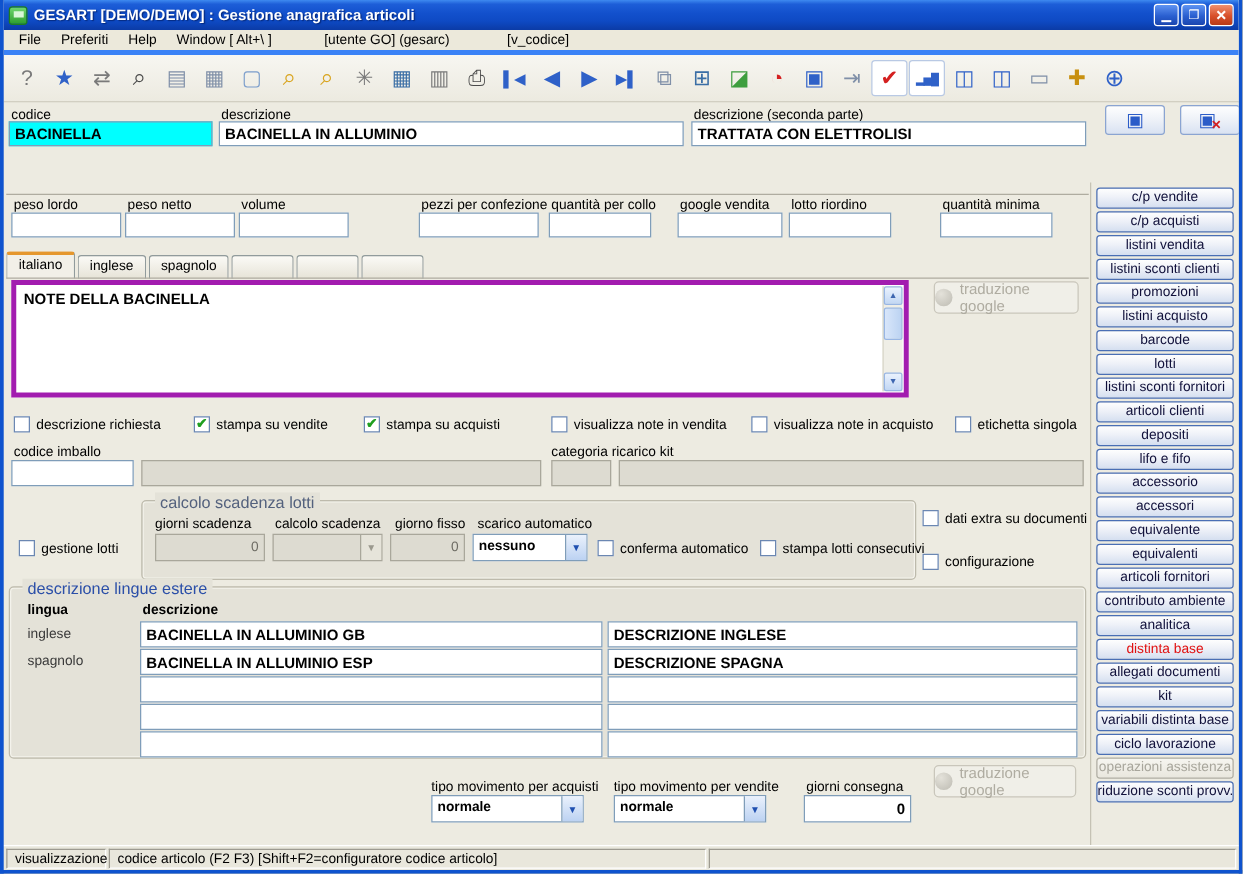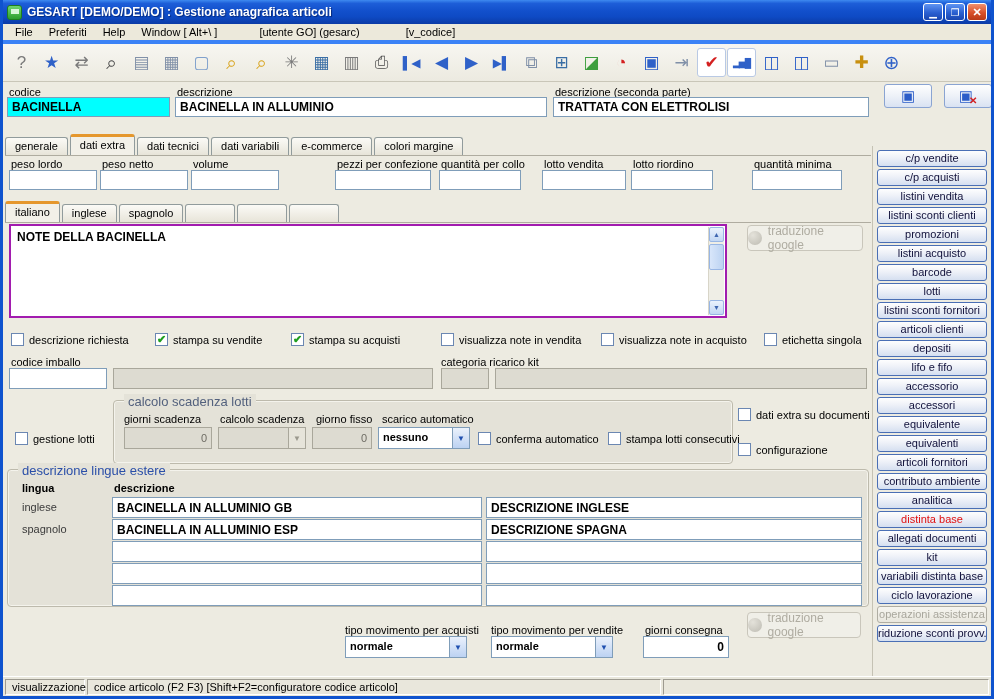--- a/index.html
+++ b/index.html
@@ -74,21 +74,21 @@
   .select.dis2 { background:#DDDBD1; border-color:#A9A79B; }
   .select.dis2 .sel-val { font-weight:normal; color:#8B897F; }
   .select.dis2 .sel-btn { background:#E6E4DA; color:#9B998E; border-color:#A9A79B; }
 
   
   .group { position:absolute; border:1px solid #BDBAAC; border-radius:4px; background:#E4E2D8; box-shadow:inset 0 0 0 1px #F4F3EC; }
   .group .legend { position:absolute; top:-7px; left:10px; background:#E4E2D8; padding:0 4px; font-size:13px; }
   .leg-blue { color:#2B4FA8; } .leg-slate { color:#53617D; }
 
   
-  .notes { position:absolute; border:2px solid #a21caf; background:#fff; }
+  .notes { position:absolute; border:4px solid #a21caf; background:#fff; }
   .notes .txt { position:absolute; left:6px; top:4px; font-weight:bold; font-size:12px; }
   .vscroll { position:absolute; top:1px; bottom:1px; right:1px; width:16px; background:#EFEEE6; border-left:1px solid #D8D5C8; }
   .sarrow { position:absolute; left:0; width:15px; height:15px; border:1px solid #98B6E4; border-radius:2px;
             background:linear-gradient(180deg,#EAF2FD,#C2D7F4); color:#3E66B0; font-size:7px;
             display:flex; align-items:center; justify-content:center; }
   .sthumb { position:absolute; left:0; top:17px; width:15px; height:26px; border:1px solid #98B6E4; border-radius:2px;
             background:linear-gradient(90deg,#D8E6FA,#BCD3F2); }
 
   .tg-btn { position:absolute; height:26px; border:1px solid #C9C6BB; border-radius:4px; background:#F0EFE8;
             color:#AFACA1; display:flex; align-items:center; justify-content:center; gap:6px; font-size:12px; }
@@ -172,41 +172,33 @@
     <span class="abs lbl" style="left:6px;top:4px;">codice</span>
     <input class="abs fld cyan bold12" style="left: 4px; top: 15px; width: 163px;" value="BACINELLA">
     <span class="abs lbl" style="left:174px;top:4px;">descrizione</span>
     <input class="abs fld bold12" style="left: 172px; top: 15px; width: 372px;" value="BACINELLA IN ALLUMINIO">
     <span class="abs lbl" style="left:552px;top:4px;">descrizione (seconda parte)</span>
     <input class="abs fld bold12" style="left: 550px; top: 15px; width: 316px;" value="TRATTATA CON ELETTROLISI">
 
     <div class="act-btn" style="left:881px;top:2px;">▣</div>
     <div class="act-btn" style="left:941px;top:2px;">▣<span class="badge">✕</span></div>
 
-    <div class="tabstrip" style="left:2px;top:52px;">
-      <div class="tab">generale</div>
-      <div class="tab active">dati extra</div>
-      <div class="tab">dati tecnici</div>
-      <div class="tab">dati variabili</div>
-      <div class="tab">e-commerce</div>
-      <div class="tab">colori margine</div>
-    </div>
     <div class="pageline" style="left:2px;top:73px;width:866px;"></div>
 
     <span class="abs lbl" style="left:8px;top:76px;">peso lordo</span>
     <input class="abs fld" style="left: 6px; top: 88px; width: 88px;" value="">
     <span class="abs lbl" style="left:99px;top:76px;">peso netto</span>
     <input class="abs fld" style="left: 97px; top: 88px; width: 88px;" value="">
     <span class="abs lbl" style="left:190px;top:76px;">volume</span>
     <input class="abs fld" style="left: 188px; top: 88px; width: 88px;" value="">
     <span class="abs lbl" style="left:334px;top:76px;">pezzi per confezione</span>
     <input class="abs fld" style="left: 332px; top: 88px; width: 96px;" value="">
     <span class="abs lbl" style="left:438px;top:76px;">quantità per collo</span>
     <input class="abs fld" style="left: 436px; top: 88px; width: 82px;" value="">
-    <span class="abs lbl" style="left:541px;top:76px;">lotto vendita</span>
+    <span class="abs lbl" style="left:541px;top:76px;">google vendita</span>
     <input class="abs fld" style="left: 539px; top: 88px; width: 84px;" value="">
     <span class="abs lbl" style="left:630px;top:76px;">lotto riordino</span>
     <input class="abs fld" style="left: 628px; top: 88px; width: 82px;" value="">
     <span class="abs lbl" style="left:751px;top:76px;">quantità minima</span>
     <input class="abs fld" style="left: 749px; top: 88px; width: 90px;" value="">
 
     <div class="tabstrip" style="left:2px;top:119px;">
       <div class="tab active">italiano</div>
       <div class="tab">inglese</div>
       <div class="tab">spagnolo</div>
@@ -371,17 +363,17 @@
       <div class="sbtn">kit</div>
       <div class="sbtn">variabili distinta base</div>
       <div class="sbtn">ciclo lavorazione</div>
       <div class="sbtn off">operazioni assistenza</div>
       <div class="sbtn">riduzione sconti provv.</div>
     </div>
   </div>
 
   <div class="statusbar">
     <span class="scell" style="width:80px;">visualizzazione</span>
-    <span class="scell" style="width:574px;">codice articolo (F2 F3) [Shift+F2=configuratore codice articolo]</span>
+    <span class="scell" style="width:478px;">codice articolo (F2 F3) [Shift+F2=configuratore codice articolo]</span>
     <span class="scell" style="flex:1;"></span>
   </div>
 
 </div>
 
 </body></html>

